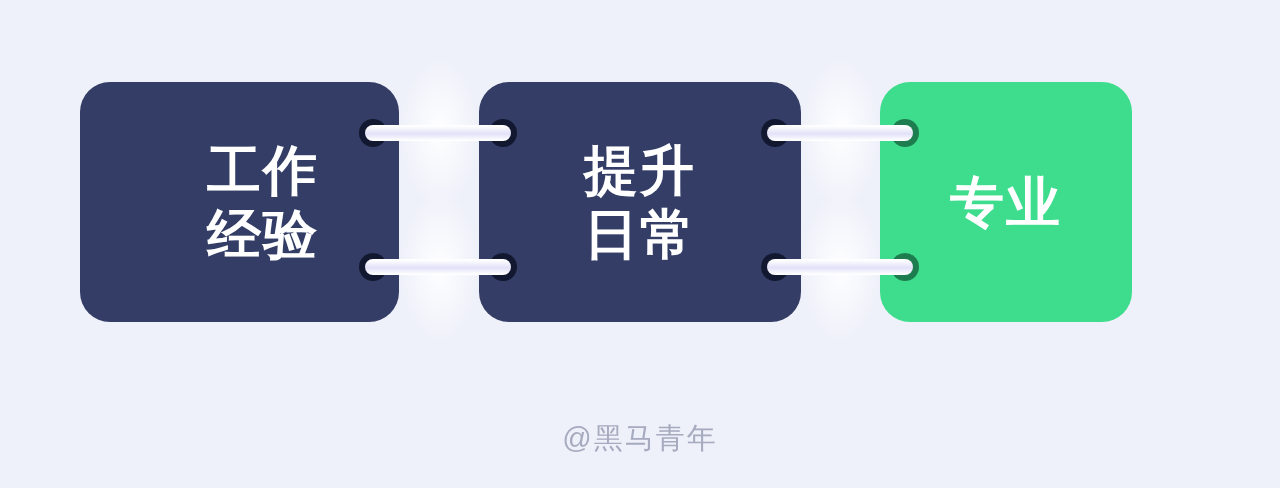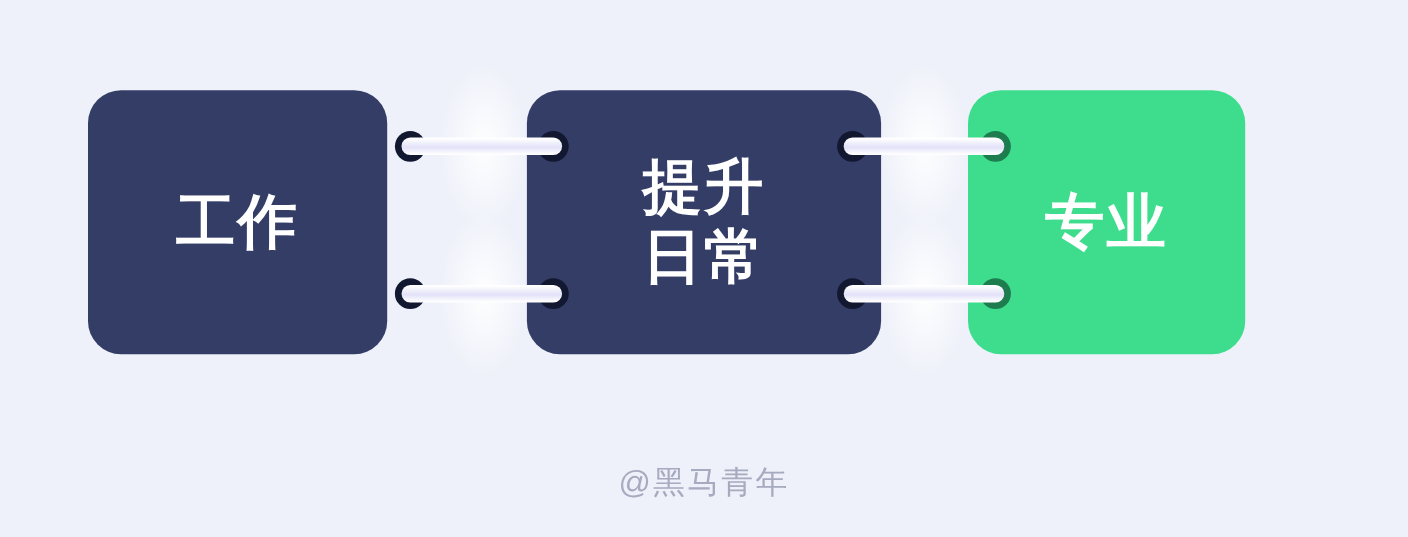--- a/index.html
+++ b/index.html
@@ -21,21 +21,21 @@
     top: 82px;
     height: 240px;
     border-radius: 30px;
     display: flex;
     flex-direction: column;
     align-items: center;
     justify-content: center;
   }
   .card.navy  { background: var(--card-navy, #333d66); }
   .card.green { background: var(--card-green, #3edd8d); }
-  .card-1 { left: 80px;  width: 272px; }
+  .card-1 { left: 80px;  width: 272px; padding-left: 47px; }
   .card-2 { left: 479px; width: 322px; }
   .card-3 { left: 880px; width: 252px; justify-content: center; }
 
   .card-line {
     color: var(--card-text, #ffffff);
     font-size: 54px;
     line-height: 64px;
     font-weight: bold;
     letter-spacing: 2px;
     text-align: center;
@@ -99,20 +99,21 @@
     letter-spacing: 2px;
   }
 </style>
 </head>
 <body>
 
 <div class="stage">
 
   <div class="card navy card-1">
     <div class="card-line">工作</div>
+    <div class="card-line">经验</div>
   </div>
 
   <div class="card navy card-2">
     <div class="card-line">提升</div>
     <div class="card-line">日常</div>
   </div>
 
   <div class="card green card-3">
     <div class="card-line">专业</div>
   </div>

